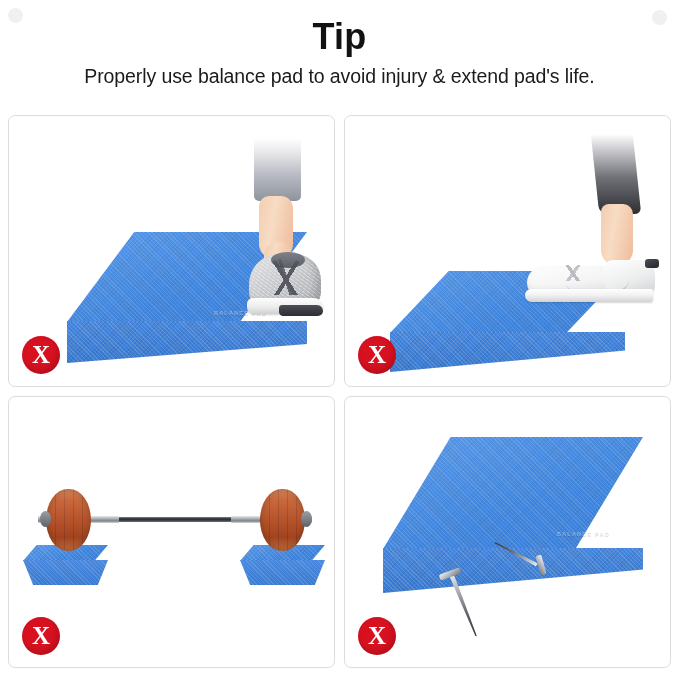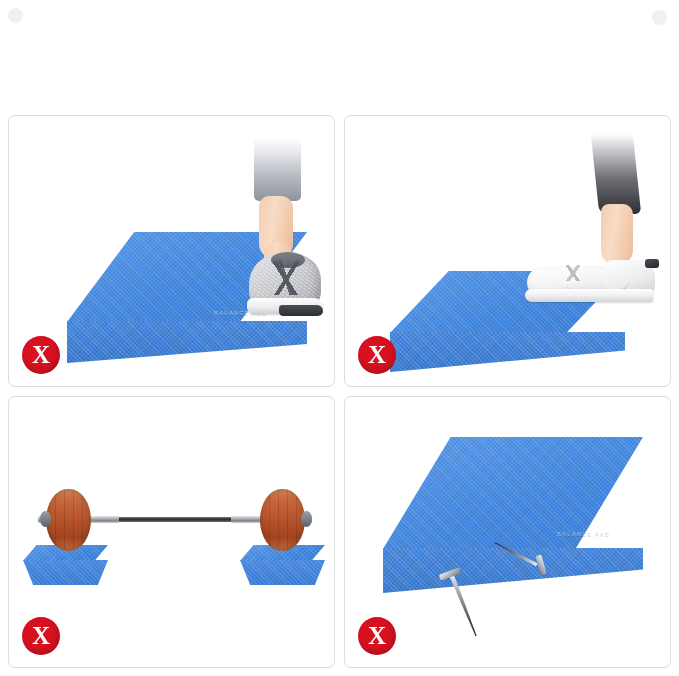--- a/index.html
+++ b/index.html
@@ -121,20 +121,22 @@
     border-radius:2px;
   }
 </style>
 </head>
 <body>
 
 <div class="corner-dot tl"></div>
 <div class="corner-dot tr"></div>
 
 <div class="header">
+  <div class="tip-title">Tip</div>
+  <div class="tip-sub">Properly use balance pad to avoid injury &amp; extend pad's life.</div>
 </div>
 
 <div class="grid">
 
   <div class="panel">
     <div class="scene">
 
       <div class="iso-pad" style="left:58px;top:116px;width:240px;height:90px;--tl:28%;--br:72%;">
         <div class="face-top"></div>
       </div>

